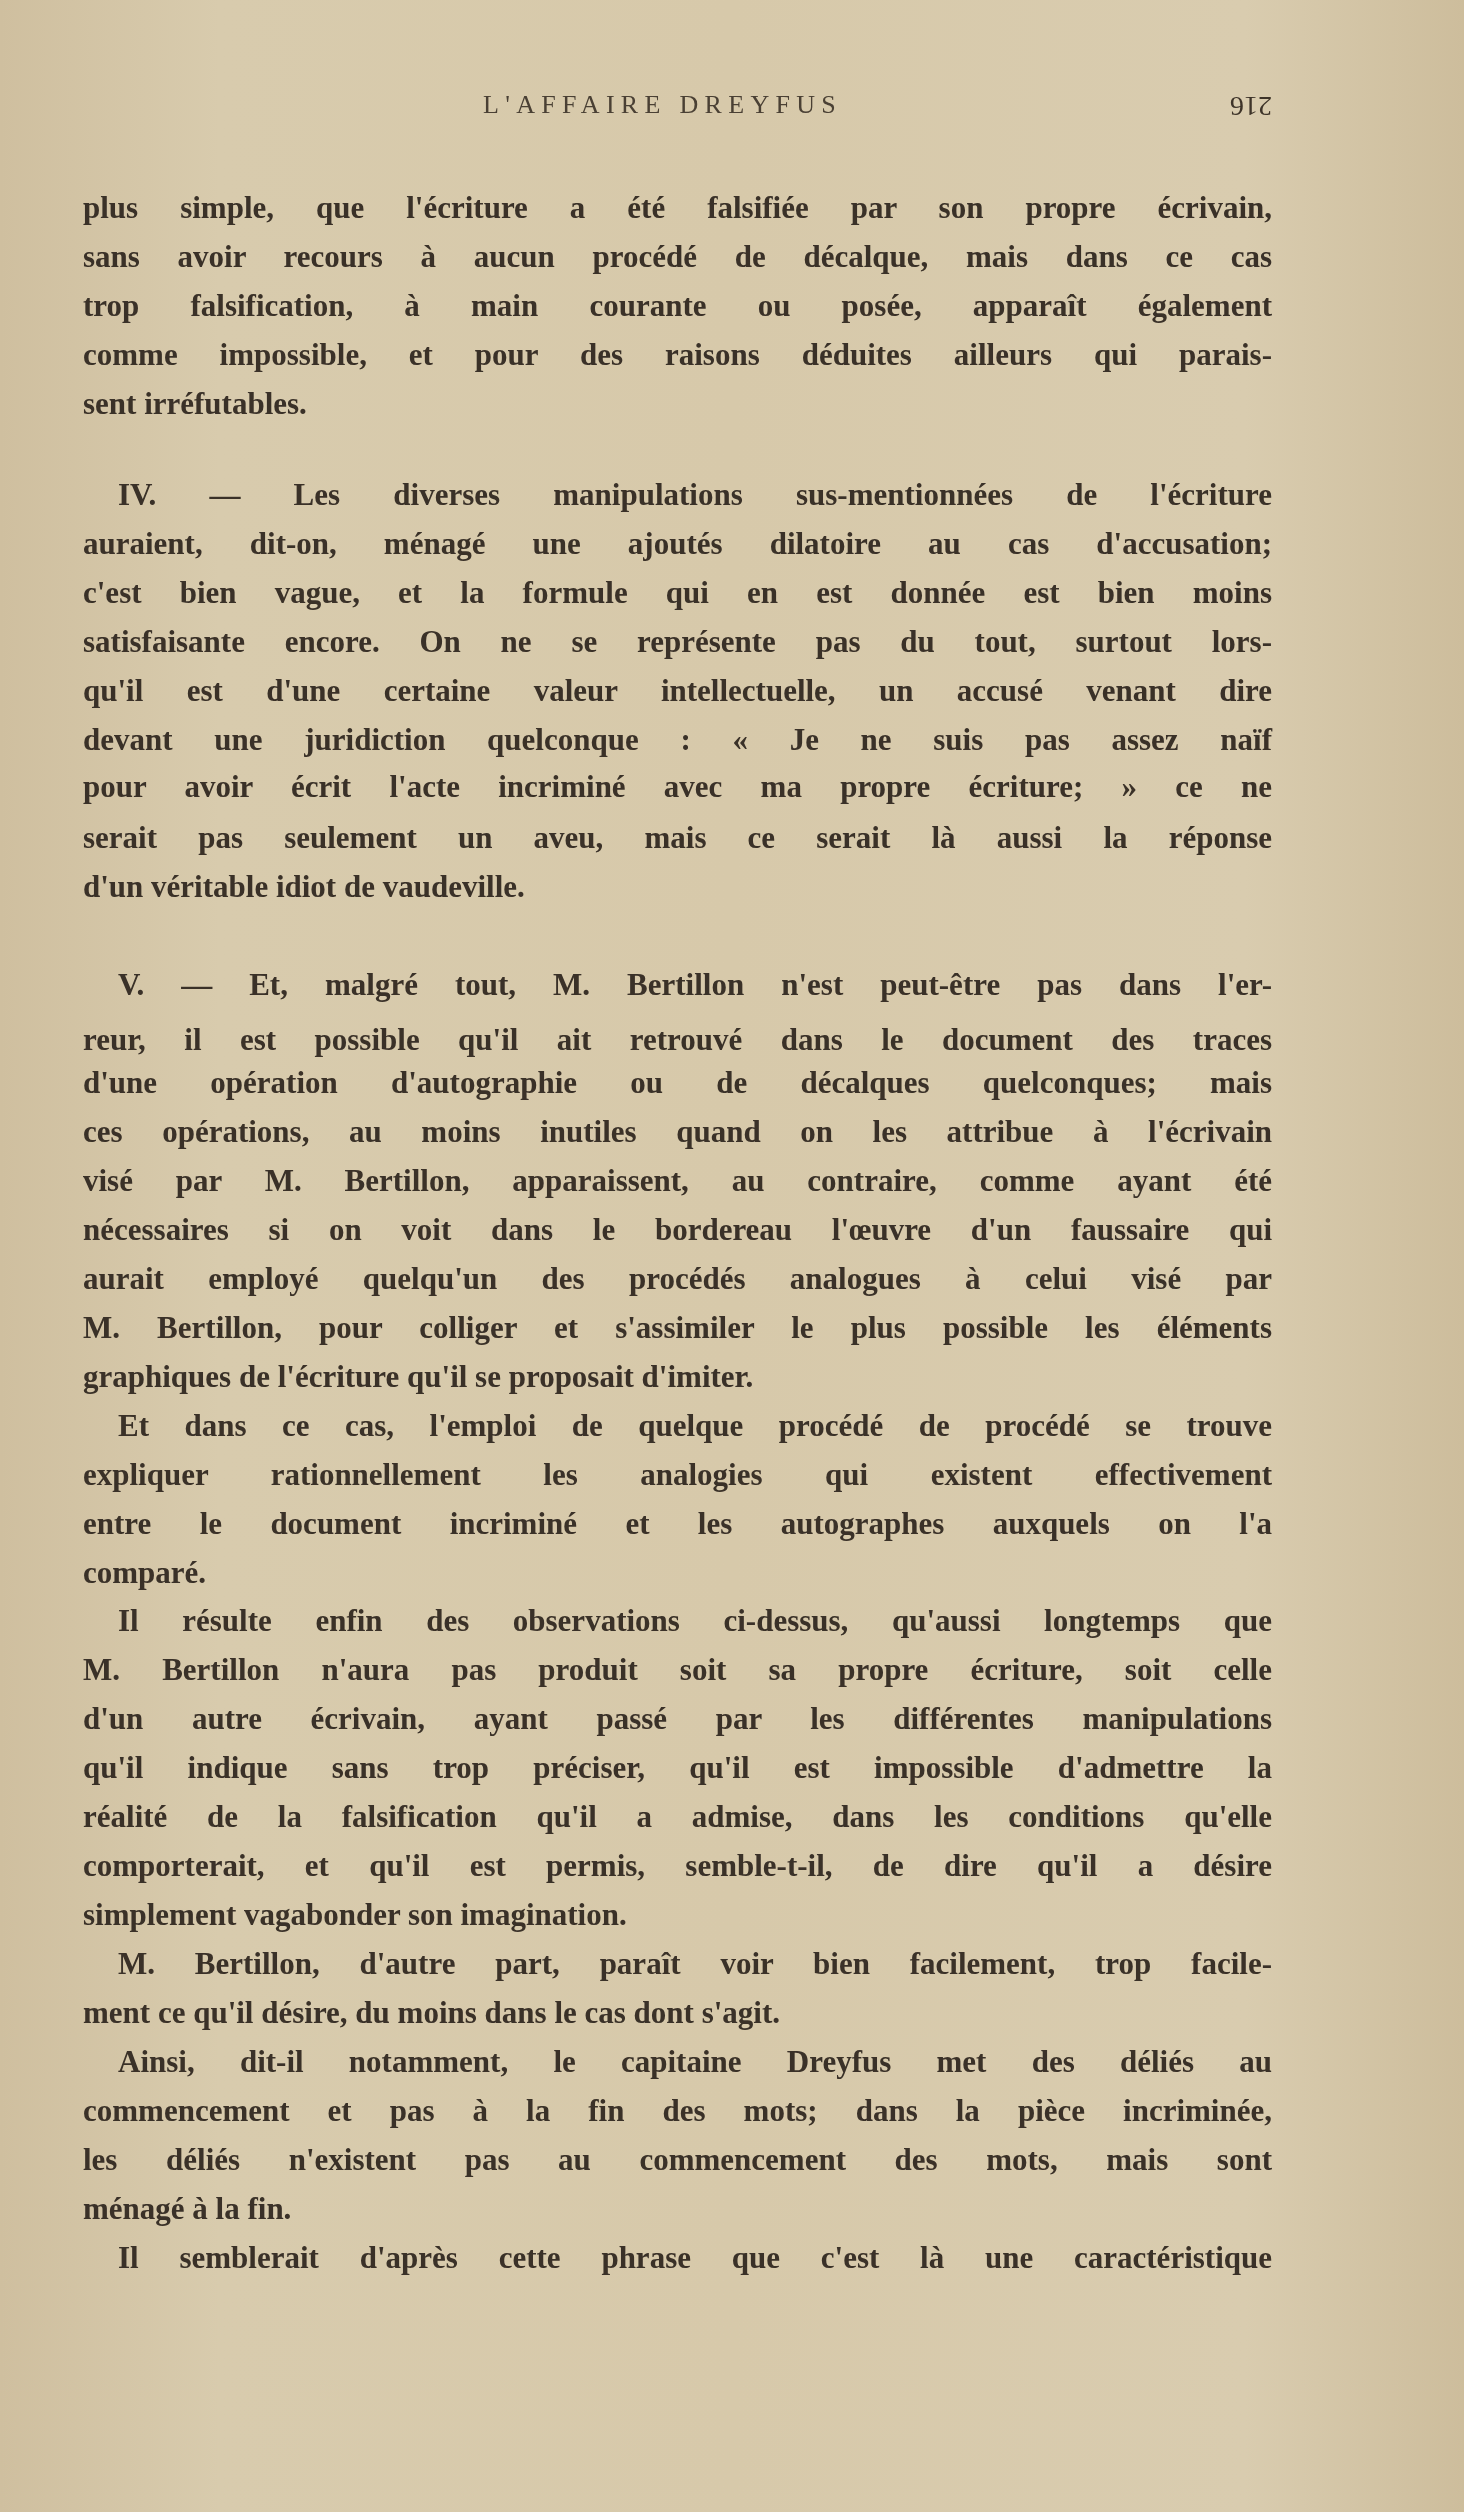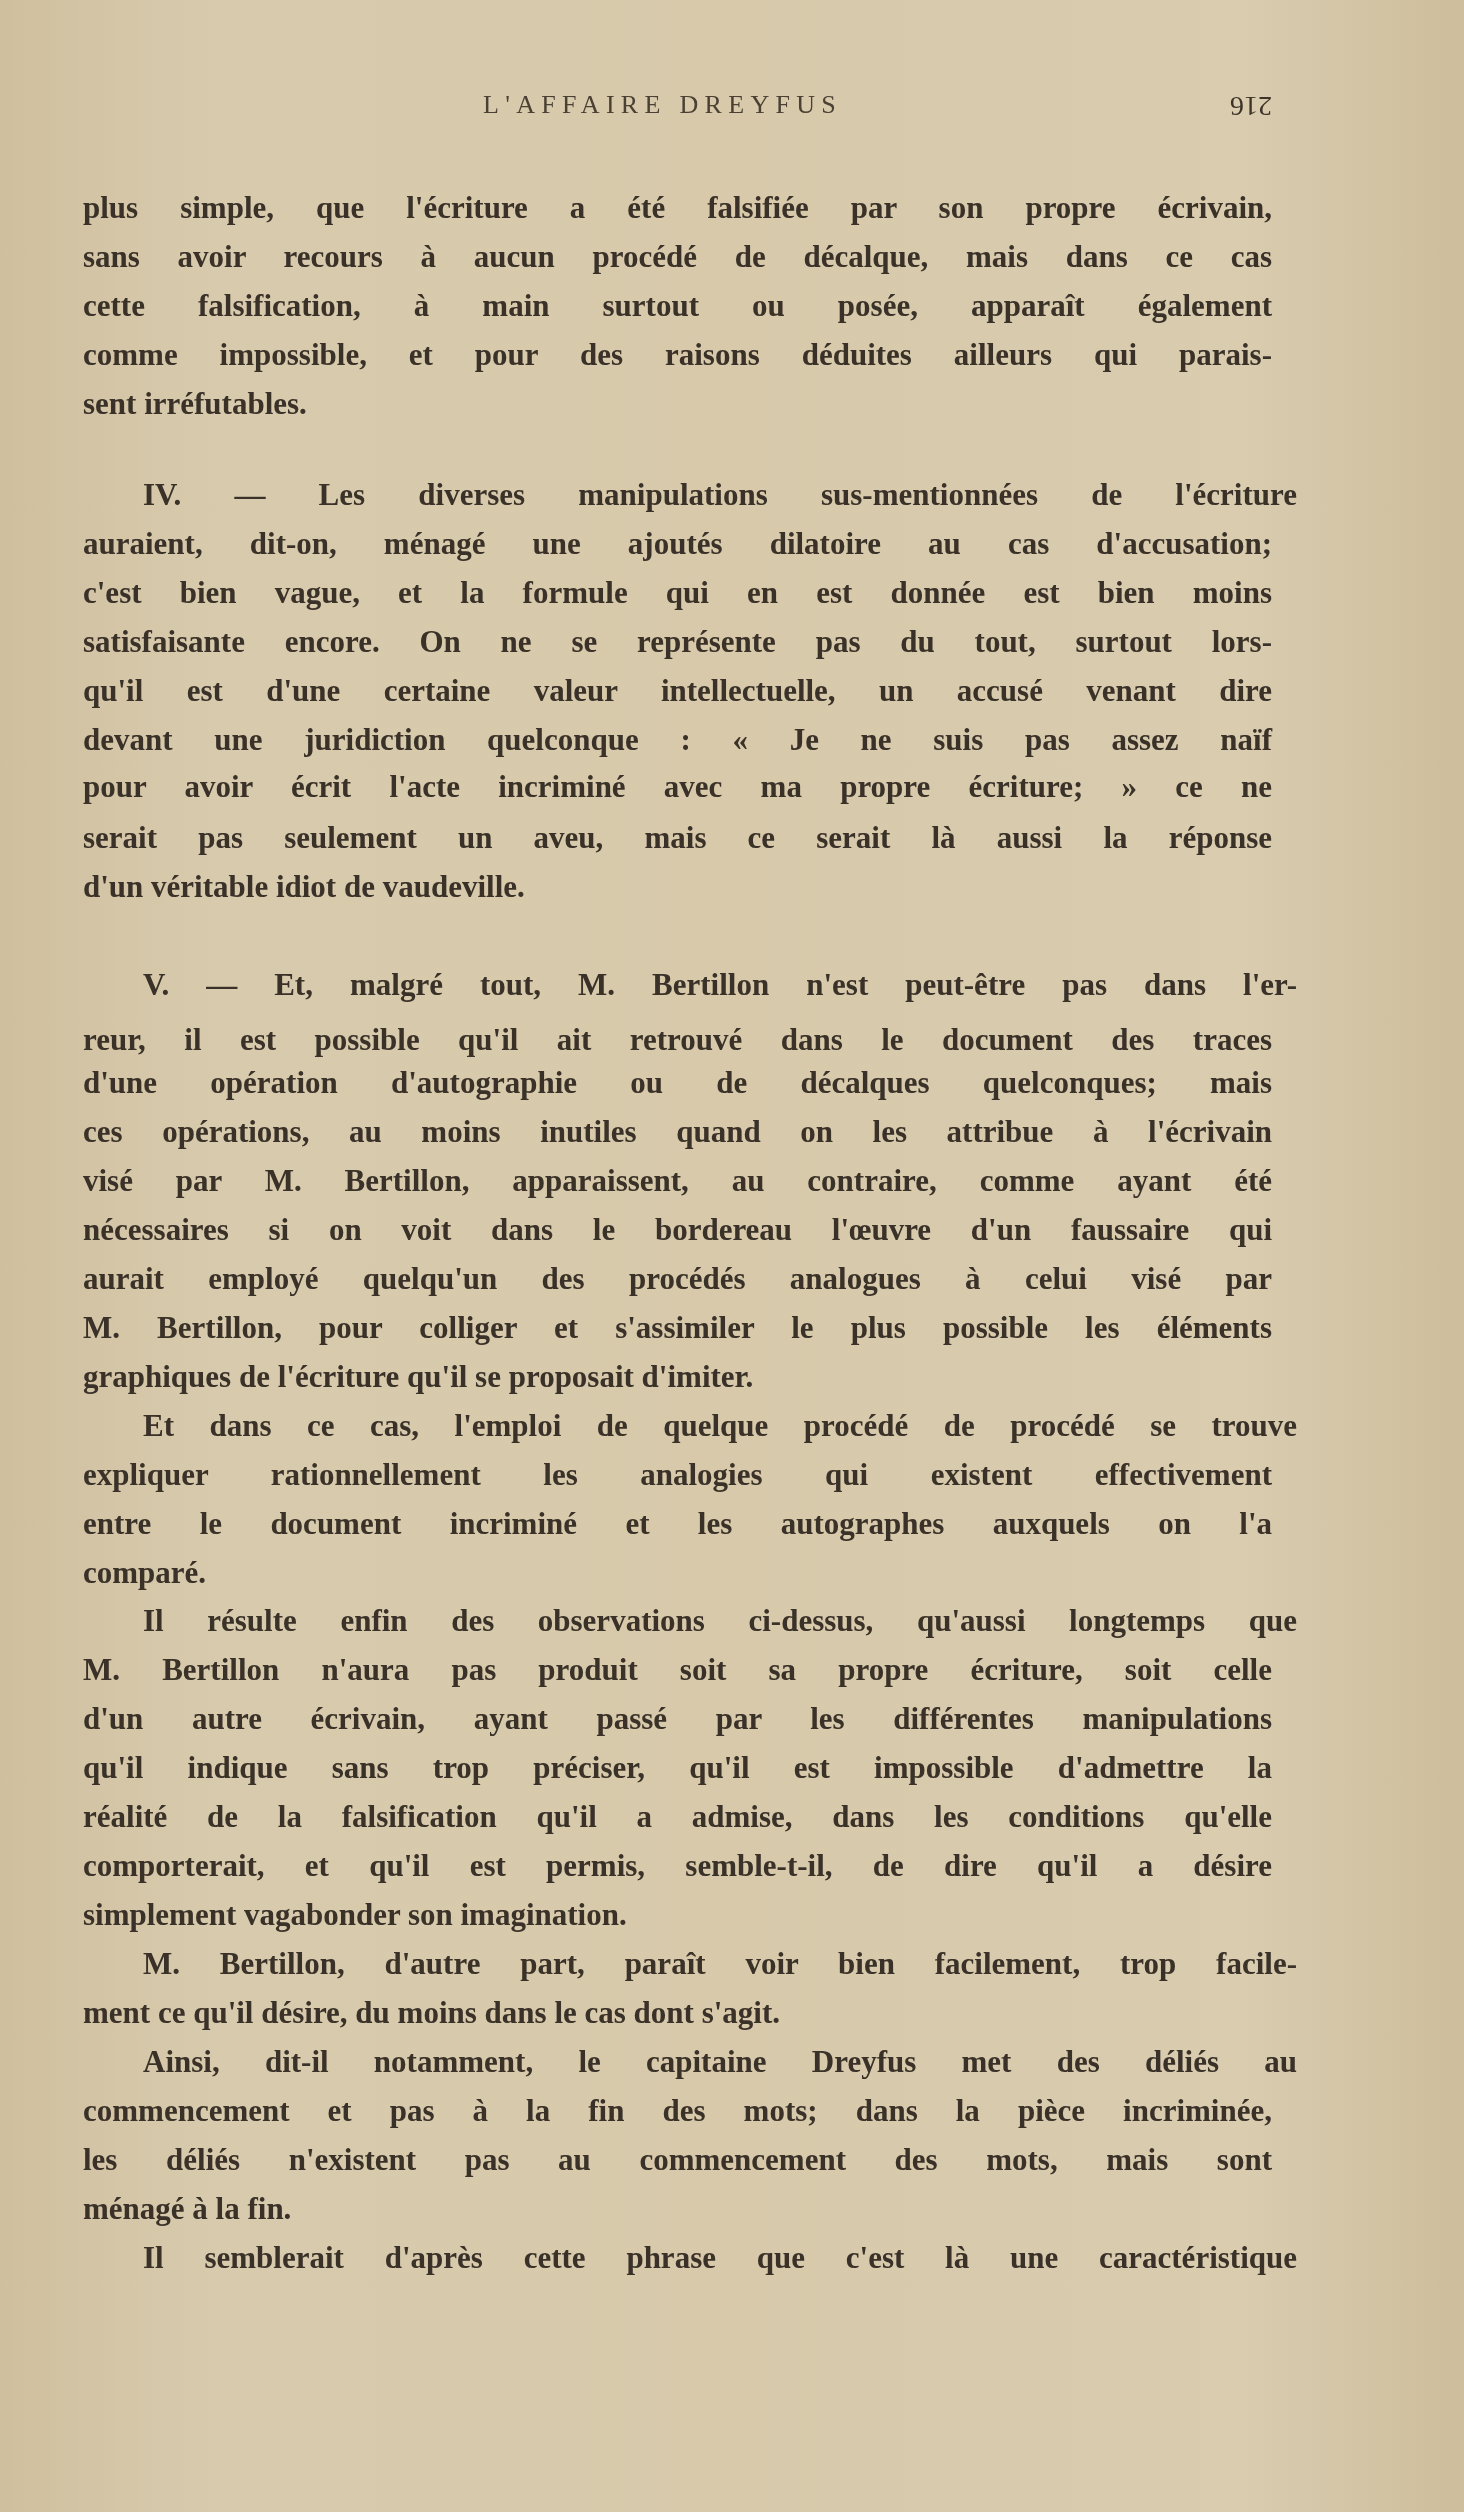--- a/index.html
+++ b/index.html
@@ -51,34 +51,34 @@
     height: 49px;
     font-size: 31px;
     line-height: 49px;
     white-space: nowrap;
     text-align: justify;
     text-align-last: justify;
     font-family: "Liberation Serif", serif;
     font-weight: bold;
   }
   .line.last { text-align-last: left; }
-  .line.indent { left: 35px; width: 1154px; margin-left: 25px; }
+  .line.indent { left: 35px; width: 1154px; }
 </style>
 </head>
 <body>
 
 <div class="running-head">
   <span class="head-title">L'AFFAIRE DREYFUS</span>
   <span class="head-page">216</span>
 </div>
 
 <div class="text-block" style="top:183px;">
   <div class="line" style="top:0px">plus simple, que l'écriture a été falsifiée par son propre écrivain,</div>
   <div class="line" style="top:49px">sans avoir recours à aucun procédé de décalque, mais dans ce cas</div>
-  <div class="line" style="top:98px">cette falsification, à main surtout ou posée, apparaît également</div>
+  <div class="line" style="top:98px">trop falsification, à main courante ou posée, apparaît également</div>
   <div class="line" style="top:147px">comme impossible, et pour des raisons déduites ailleurs qui parais-</div>
   <div class="line last" style="top:196px">sent irréfutables.</div>
 </div>
 
 <div class="text-block" style="top:470px;">
   <div class="line indent" style="top:0px">IV. — Les diverses manipulations sus-mentionnées de l'écriture</div>
   <div class="line" style="top:49px">auraient, dit-on, ménagé une ajoutés dilatoire au cas d'accusation;</div>
   <div class="line" style="top:98px">c'est bien vague, et la formule qui en est donnée est bien moins</div>
   <div class="line" style="top:147px">satisfaisante encore. On ne se représente pas du tout, surtout lors-</div>
   <div class="line" style="top:196px">qu'il est d'une certaine valeur intellectuelle, un accusé venant dire</div>

